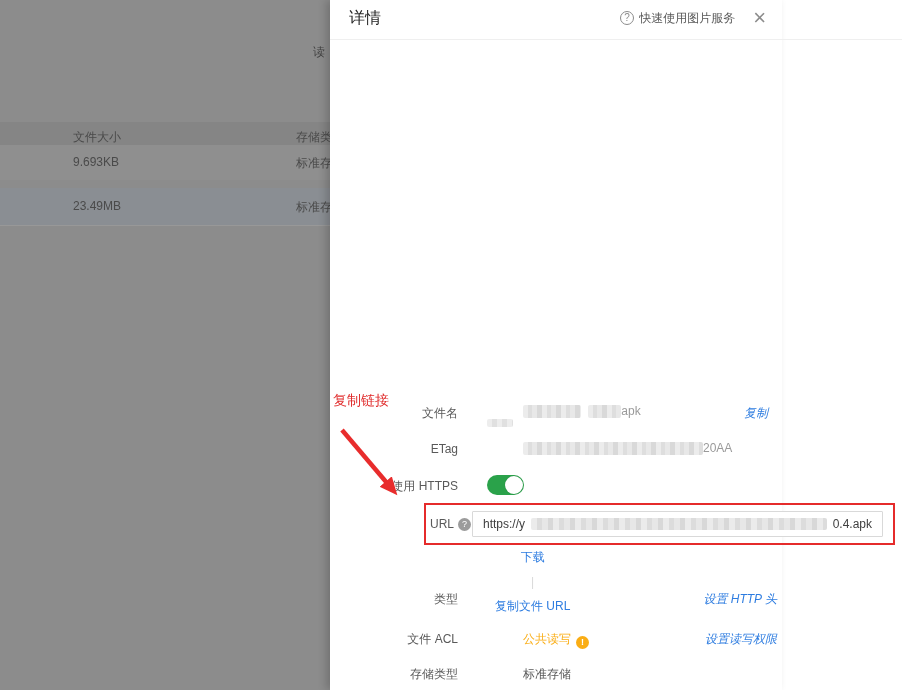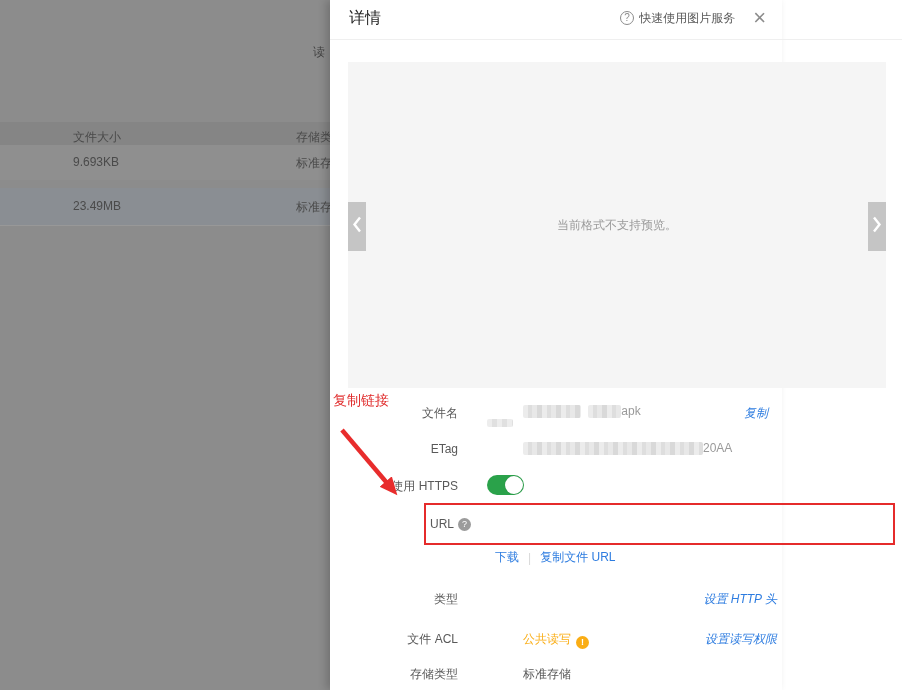--- a/index.html
+++ b/index.html
@@ -62,21 +62,21 @@
   .url-label-wrap { position:absolute; left:0; top:517px; width:141px; display:flex;
                     justify-content:flex-end; align-items:center; }
   .url-label { font-size:12px; color:#595959; }
   .q-filled { width:13px; height:13px; margin-left:4px; border-radius:50%; background:#9b9b9b;
               color:#fff; font-size:9px; line-height:13px; text-align:center; cursor:pointer; }
   .url-input { position:absolute; left:142px; top:511px; width:411px; height:26px; background:#fff;
                border:1px solid #d9d9d9; border-radius:1px; display:flex; align-items:center;
                padding:0 10px; font-size:12px; color:#404040; cursor:text; }
   .url-blur { flex:1; height:12px; margin:0 6px; border-radius:2px;
               background:repeating-linear-gradient(90deg,#ebebeb 0 6px,#dcdcdc 6px 11px,#e7e7e7 11px 17px,#d8d8d8 17px 22px); }
-  .url-actions { position:absolute; left:165px; top:549px; display:flex; align-items:center; gap:9px; }
+  .url-actions { position:absolute; left:165px; top:549px; display:flex; align-items:center; gap:9px;flex-direction:column; }
   .sep { color:#d9d9d9; font-size:12px; }
 
   
   .orange-text { font-size:12px; color:#faad14; cursor:pointer; }
   .warn-circle { display:inline-block; width:13px; height:13px; margin-left:5px; border-radius:50%;
                  background:#faad14; color:#fff; font-size:9px; font-weight:bold; line-height:13px;
                  text-align:center; vertical-align:-2px; }
 
   
   .anno-label { position:absolute; left:3px; top:392px; font-size:14px; color:#e02b2b; font-weight:500; }
@@ -106,37 +106,20 @@
   <div class="panel">
 
     <div class="panel-title">详情</div>
     <div class="hdr-right">
       <span class="help-circle">?</span>
       <span class="hdr-help-text">快速使用图片服务</span>
       <span class="close-x">×</span>
     </div>
     <div class="hdr-divider"></div>
 
-    <div class="preview">
-      <span class="preview-msg">当前格式不支持预览。</span>
-      <div class="nav-btn nav-prev">
-        <span>
-          <svg width="10" height="17" viewBox="0 0 10 17">
-              <path d="M8 1.5 L2.5 8.5 L8 15.5" stroke="#fff" stroke-width="2.4" fill="none"></path>
-            </svg>
-        </span>
-      </div>
-      <div class="nav-btn nav-next">
-        <span>
-          <svg width="10" height="17" viewBox="0 0 10 17">
-              <path d="M2 1.5 L7.5 8.5 L2 15.5" stroke="#fff" stroke-width="2.4" fill="none"></path>
-            </svg>
-        </span>
-      </div>
-    </div>
 
     <div class="flabel" style="top:405px">文件名</div>
     <div class="fval" style="top:404px">
       <span class="blur" style="width:58px"></span>
       <span class="blur" style="width:33px; margin-left:4px"></span><span class="ghost-text">apk</span>
     </div>
     <div class="blur-sub" style="top:419px"></div>
     <a class="blue-link right-link" style="top:405px; right:14px">复制</a>
 
     <div class="flabel" style="top:442px">ETag</div>
@@ -146,20 +129,25 @@
 
     <div class="flabel" style="top:478px">使用 HTTPS</div>
     <div class="toggle">
       <div class="knob"></div>
     </div>
 
     <div class="red-frame"></div>
     <div class="url-label-wrap">
       <span class="url-label">URL</span>
       <span class="q-filled">?</span>
+    </div>
+    <div class="url-input">
+      <span>https://y</span>
+      <span class="url-blur"></span>
+      <span>0.4.apk</span>
     </div>
     <div class="url-actions">
       <a class="blue-link">下载</a>
       <span class="sep">|</span>
       <a class="blue-link">复制文件 URL</a>
     </div>
 
     <div class="flabel" style="top:591px">类型</div>
     <a class="blue-link right-link" style="top:591px; right:5px">设置 HTTP 头</a>
 

